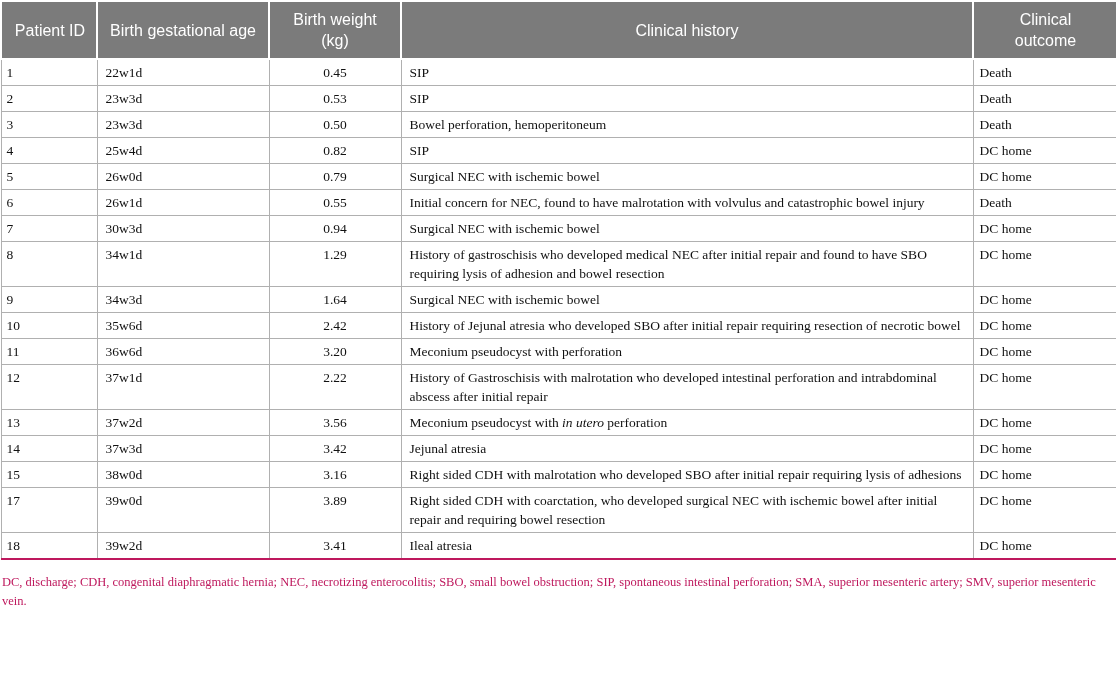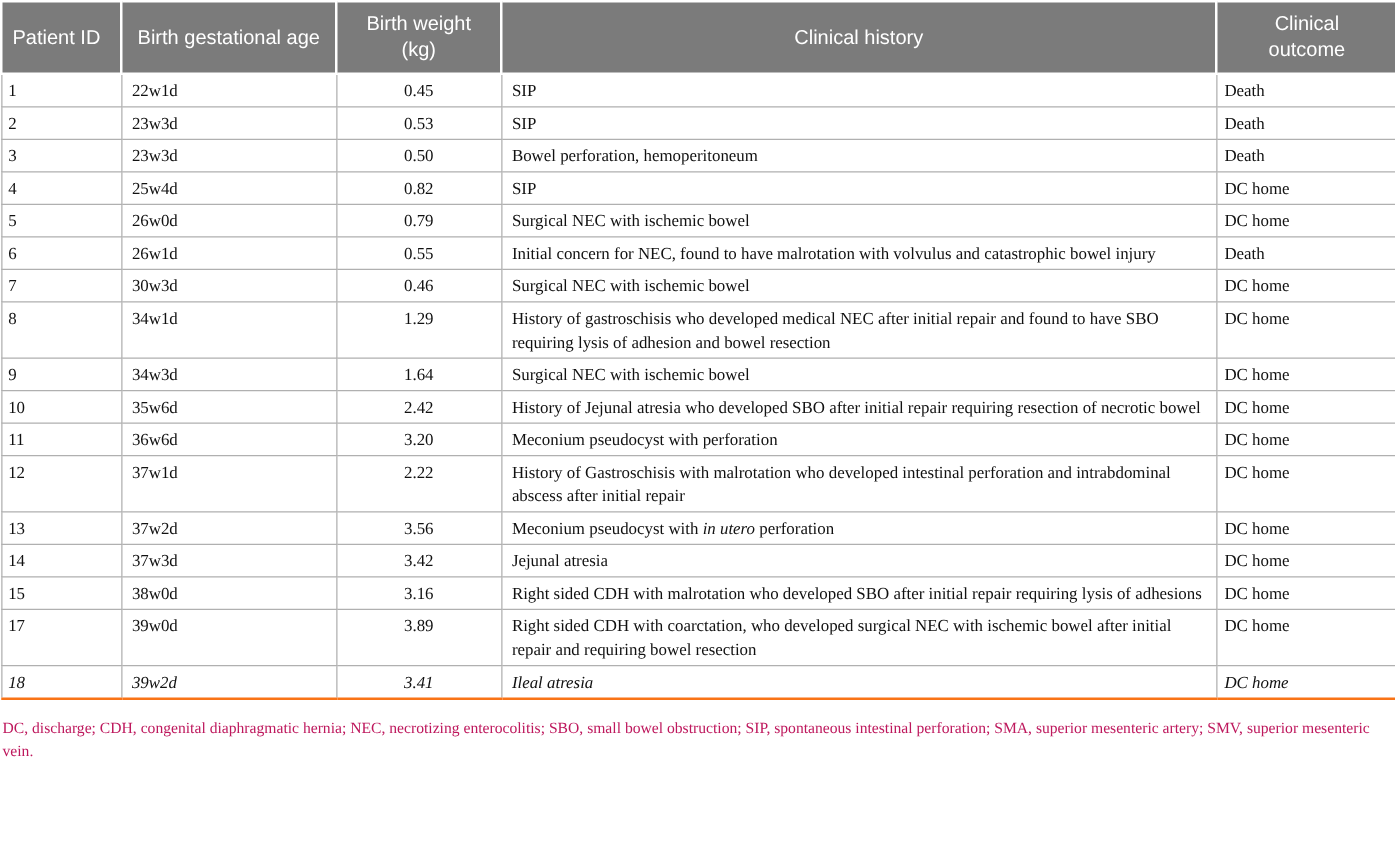--- a/index.html
+++ b/index.html
@@ -30,40 +30,40 @@
     font-weight: 400;
     font-size: 16px;
     line-height: 21px;
     text-align: center;
     vertical-align: middle;
     border: 2px solid #ffffff;
     padding: 5px 12px;
     height: 58px;
   }
   thead th.col-id {
-    text-align: left;
+    text-align: center;
     padding-left: 8px;
     padding-right: 6px;
   }
   thead th.col-outcome { padding-left: 13px; }
 
   tbody td {
     border: 1px solid #b0b0b0;
     font-size: 13.5px;
     line-height: 19px;
     padding: 3px 8px 3px 8px;
     vertical-align: top;
     background: #ffffff;
   }
   tbody td.col-id      { text-align: left; padding-left: 5px; }
   tbody td.col-age     { }
   tbody td.col-weight  { text-align: center; }
   tbody td.col-history { text-align: left; }
   tbody td.col-outcome { text-align: left; padding-left: 6px; }
-  tbody tr:last-child td { border-bottom: 2px solid #f97316; font-style: italic; }
+  tbody tr:last-child td { border-bottom: 2px solid #be185d; }
 
   .footnote {
     font-size: 12.5px;
     line-height: 19px;
     margin: 13px 0 0 0;
     padding: 0 2px;
     color: #be185d;
   }
 </style>
 </head>
@@ -126,21 +126,21 @@
         <tr>
           <td class="col-id">6</td>
           <td class="col-age">26w1d</td>
           <td class="col-weight">0.55</td>
           <td class="col-history"><span>Initial concern for NEC, found to have malrotation with volvulus and catastrophic bowel injury</span></td>
           <td class="col-outcome">Death</td>
         </tr>
         <tr>
           <td class="col-id">7</td>
           <td class="col-age">30w3d</td>
-          <td class="col-weight">0.46</td>
+          <td class="col-weight">0.94</td>
           <td class="col-history"><span>Surgical NEC with ischemic bowel</span></td>
           <td class="col-outcome">DC home</td>
         </tr>
         <tr>
           <td class="col-id">8</td>
           <td class="col-age">34w1d</td>
           <td class="col-weight">1.29</td>
           <td class="col-history"><span>History of gastroschisis who developed medical NEC after initial repair and found to have SBO requiring lysis of adhesion and bowel resection</span></td>
           <td class="col-outcome">DC home</td>
         </tr>

